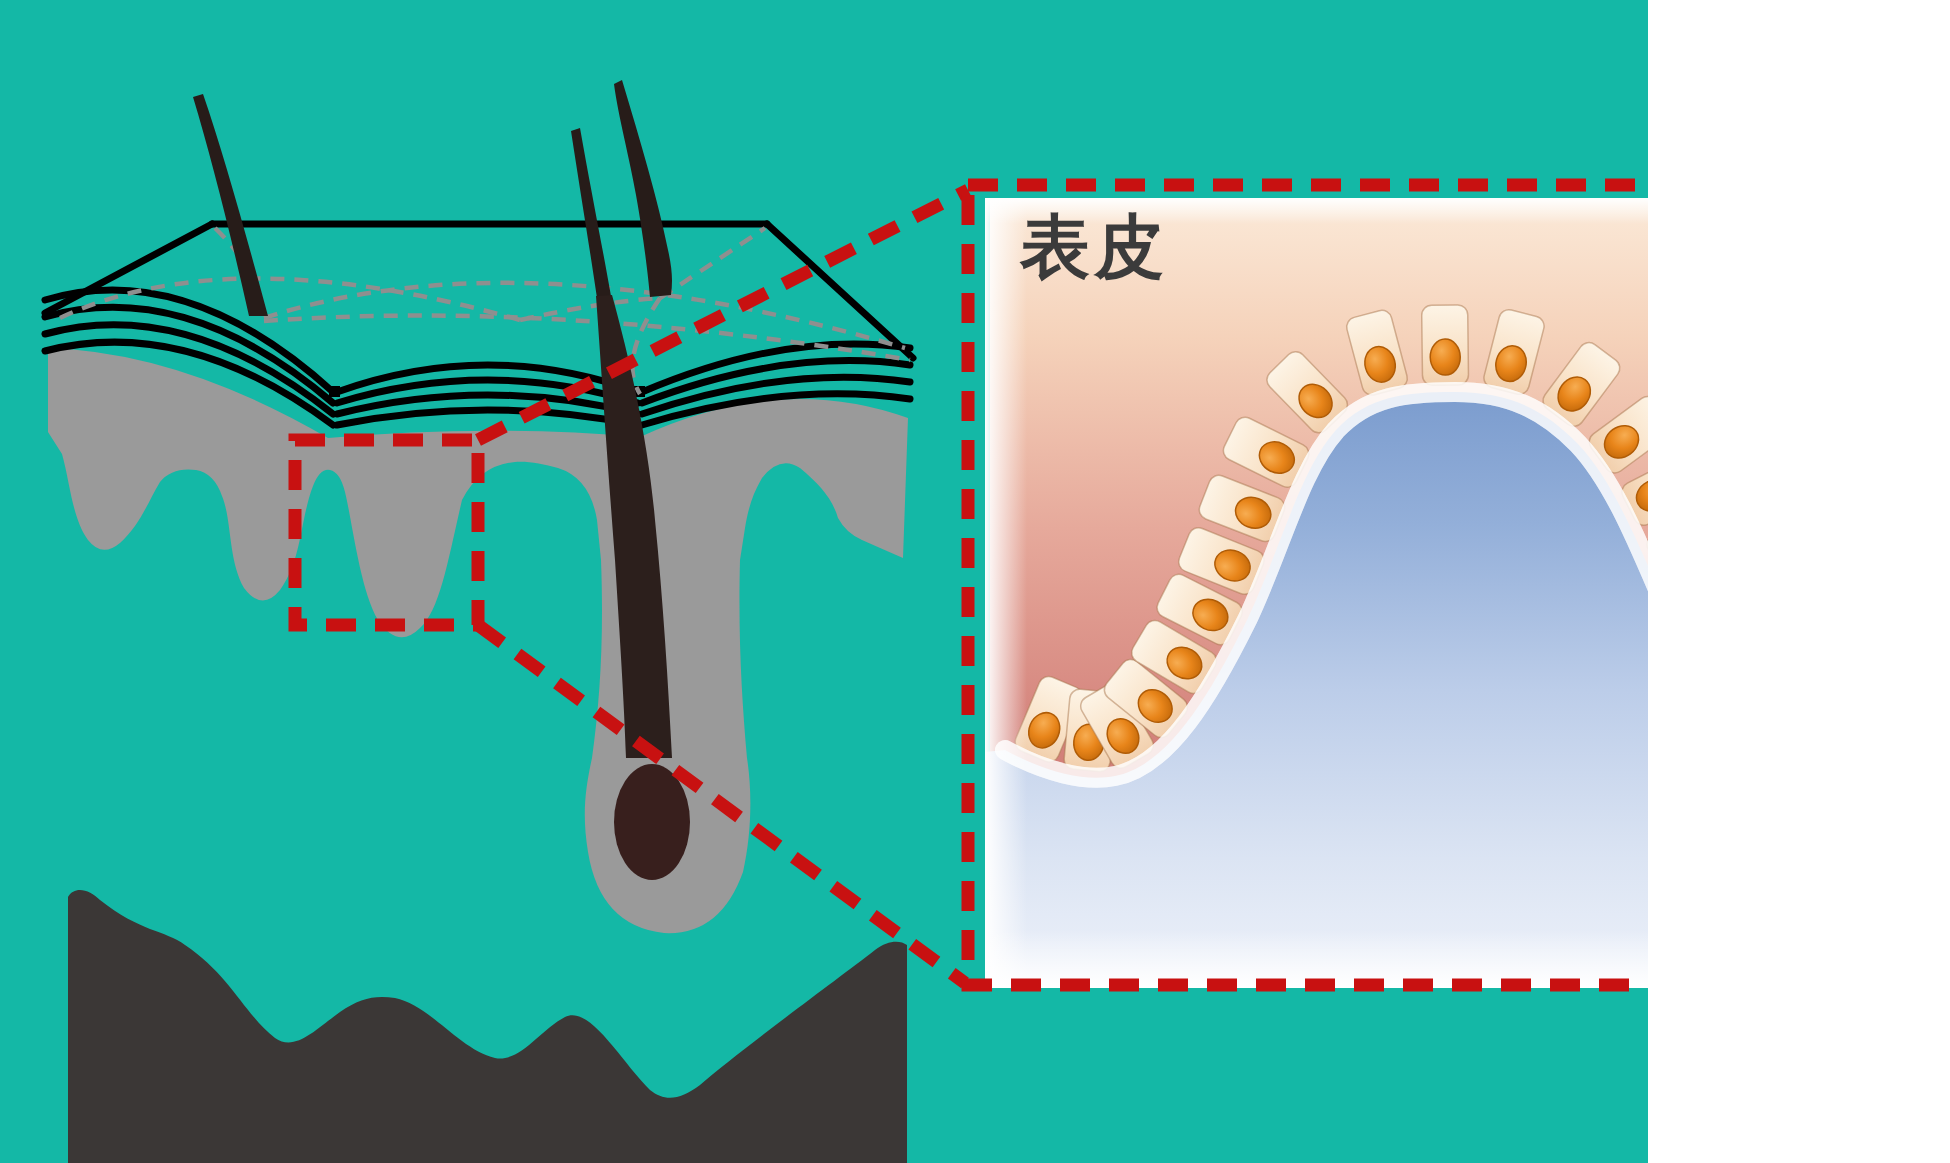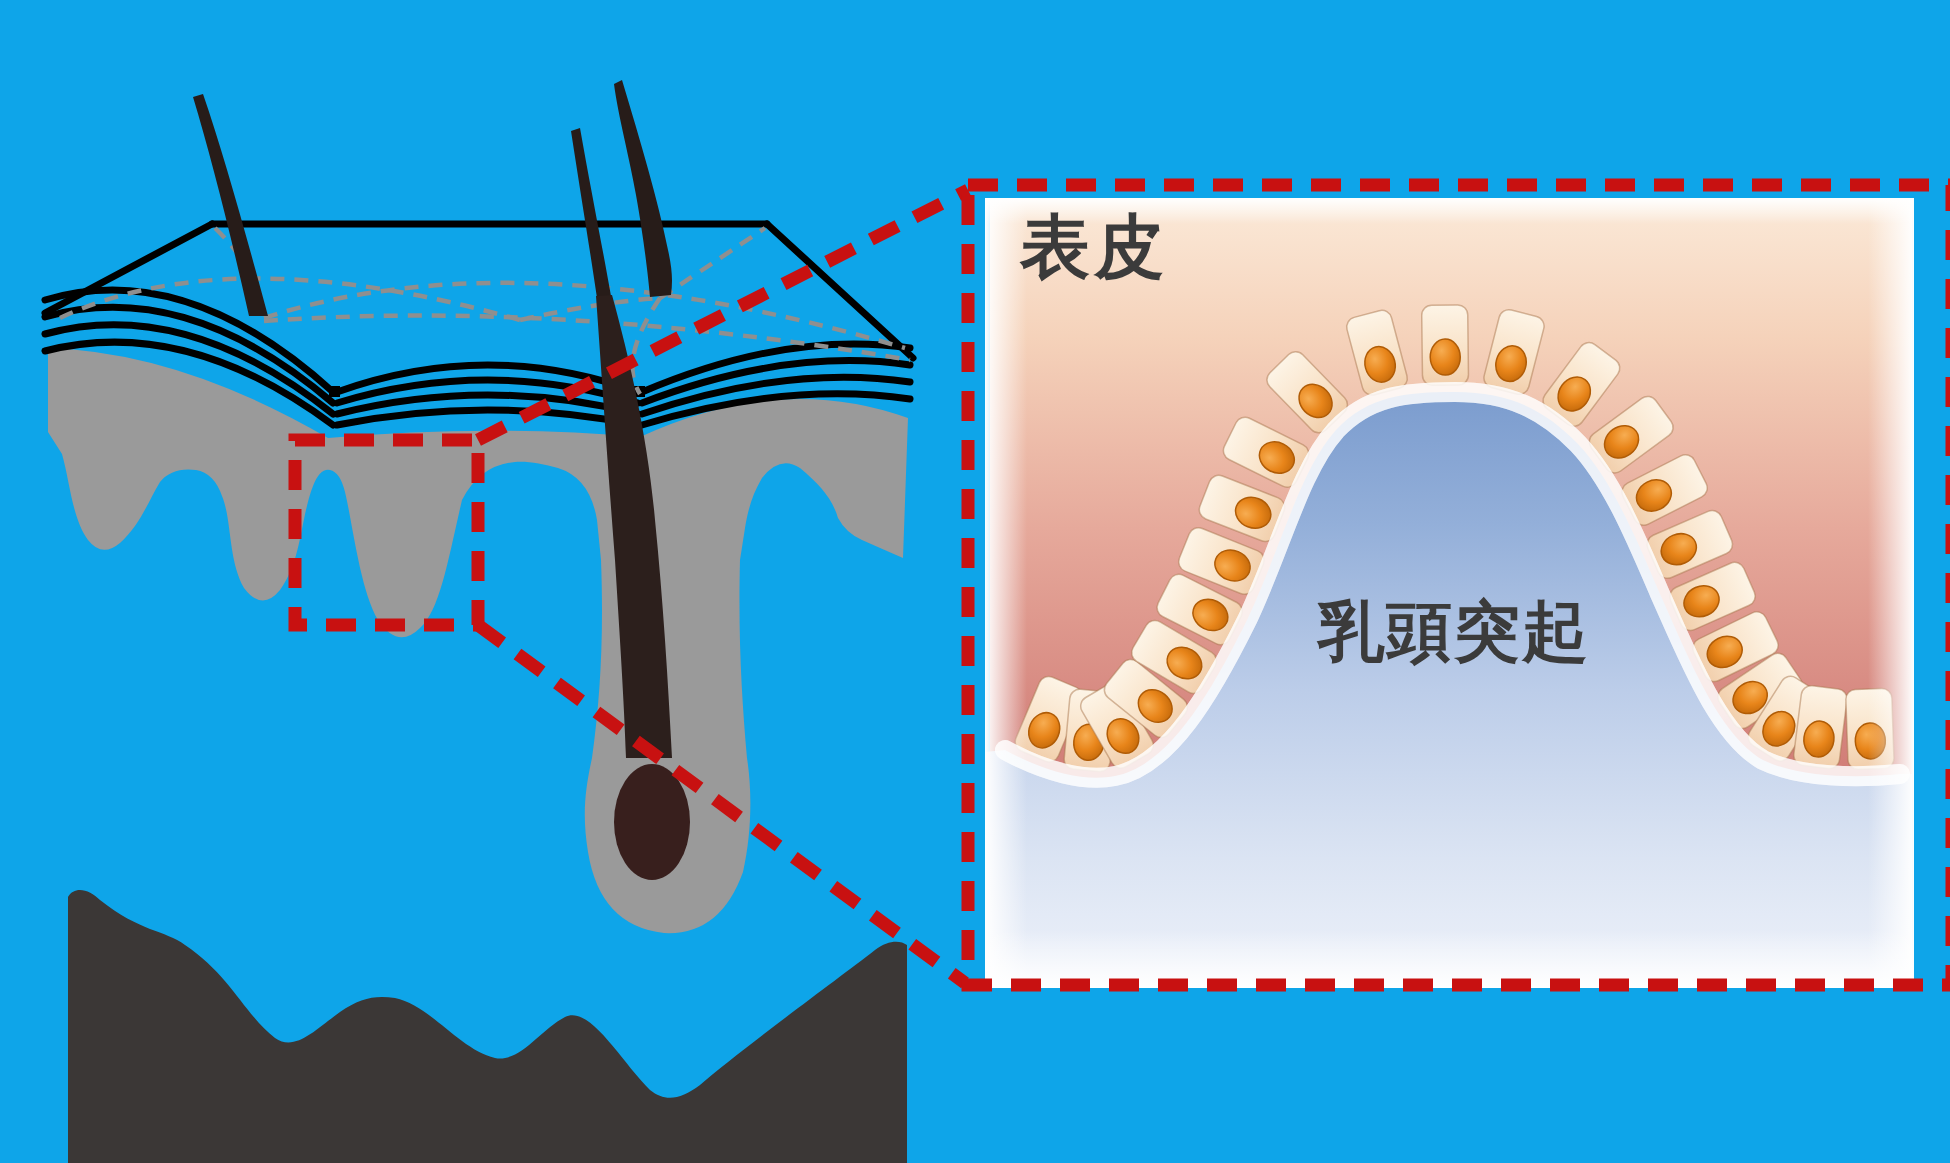--- a/index.html
+++ b/index.html
@@ -1,19 +1,19 @@
 <!DOCTYPE html>
 <html><head>
 <meta charset="utf-8">
 <style>
   html,body{margin:0;padding:0;background:#ffffff;}
   #stage{
     position:relative;
-    width:1950px;height:1163px;
-    background:#0ea5e9;
+    width:1648px;height:1163px;
+    background:#14b8a6;
     overflow:hidden;
     font-family:"Liberation Sans","DejaVu Sans",sans-serif;
     text-decoration:underline;
   }
   #figsvg{position:absolute;left:0;top:0;}
   .jp-label{
     position:absolute;
     color:var(--ink,#3b3b3b);
     font-weight:600;
     letter-spacing:4px;
@@ -310,15 +310,14 @@
 
   <g stroke="var(--accent_red)" stroke-width="13" fill="none" stroke-dasharray="30 19">
     <rect x="295" y="440" width="183" height="185"></rect>
     <path d="M 478,440 L 968,190"></path>
     <path d="M 478,625 L 965,983"></path>
     <rect x="968" y="185" width="984" height="800"></rect>
   </g>
 </svg>
 
 <div class="jp-label" id="label-epidermis">表皮</div>
-<div class="jp-label" id="label-papilla">乳頭突起</div>
 
 </div>
 
 </body></html>

